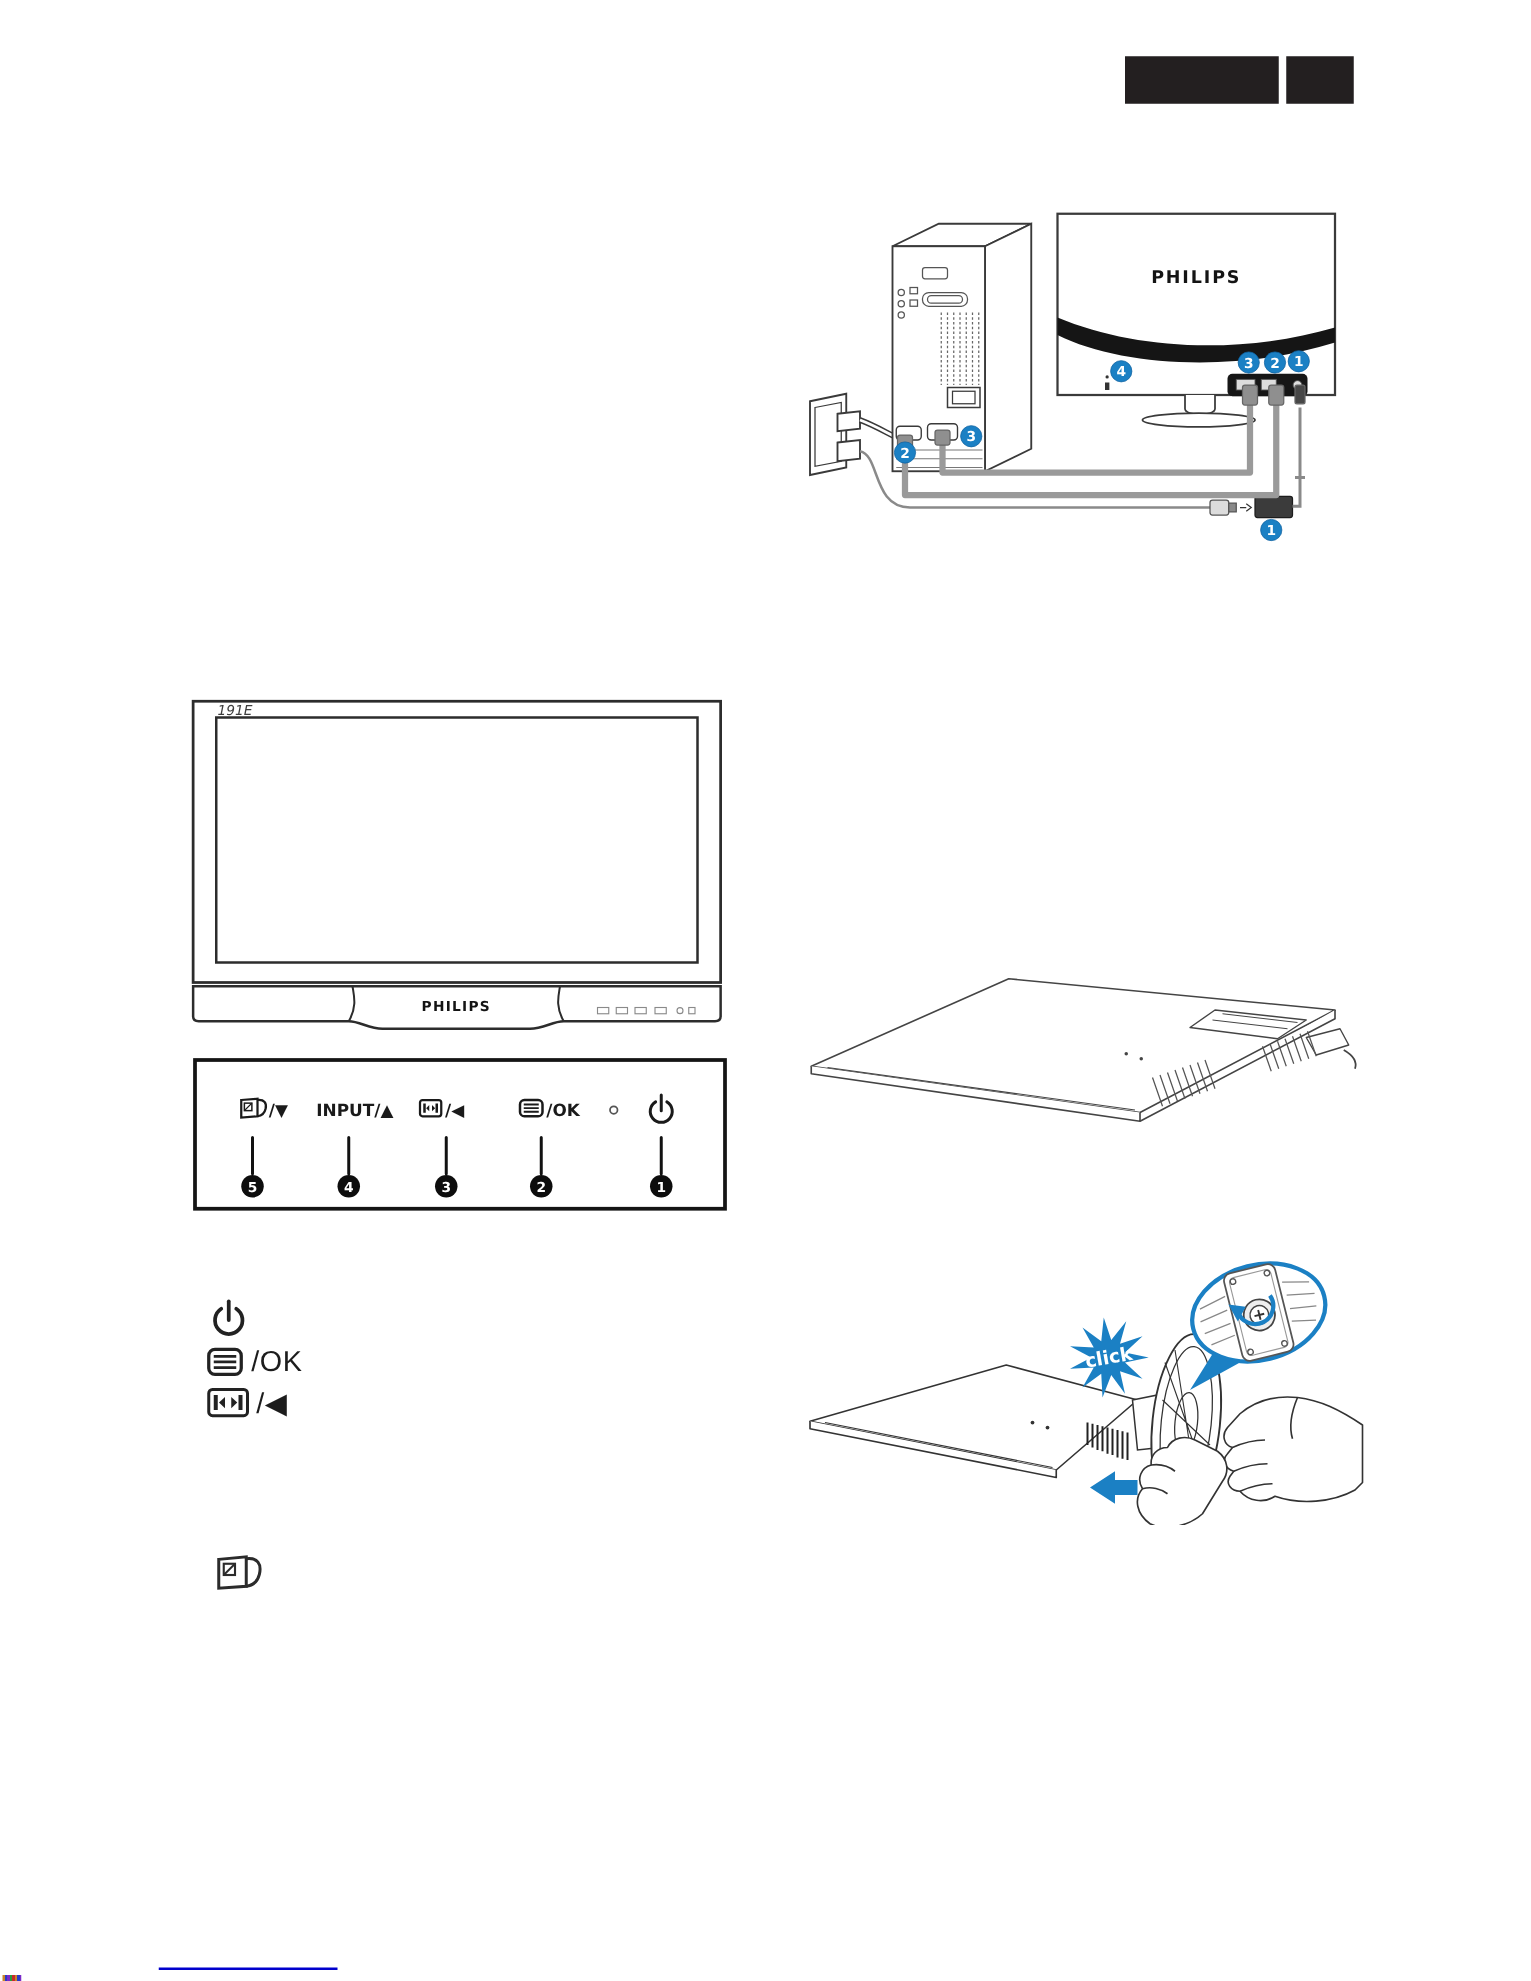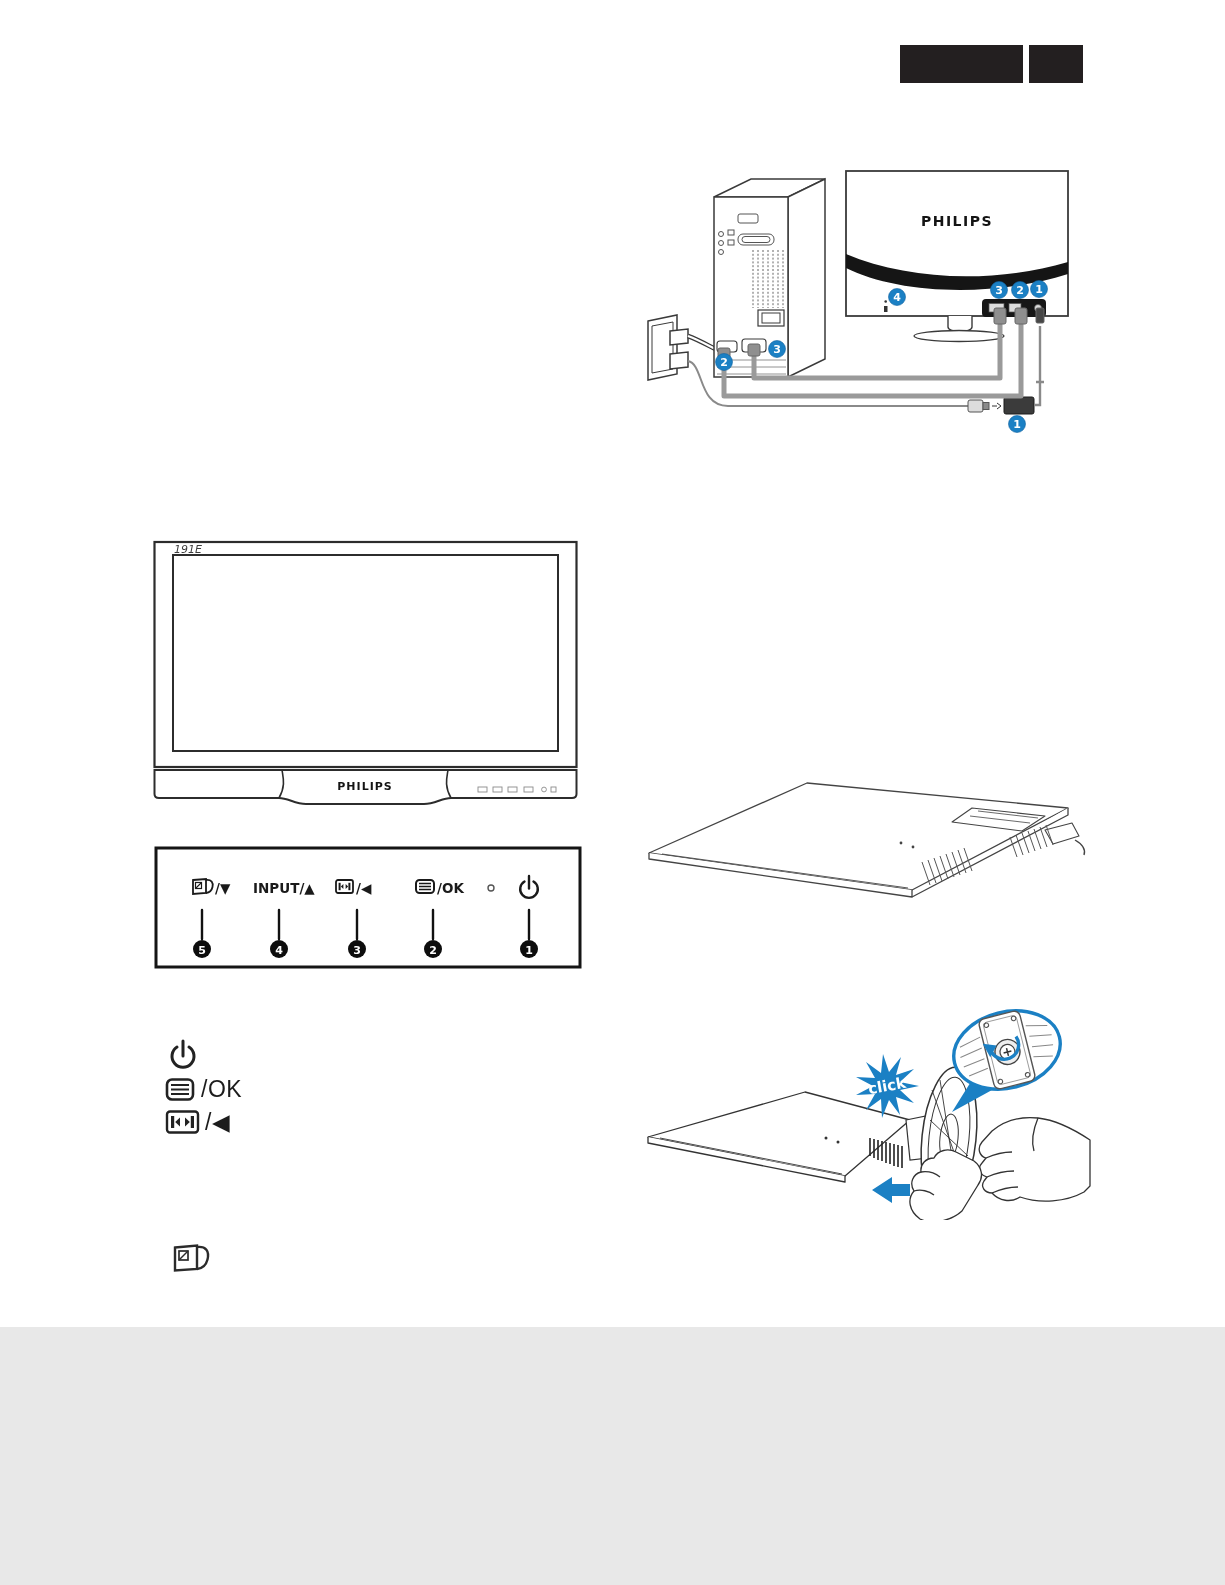--- a/index.html
+++ b/index.html
@@ -1,16 +1,16 @@
 <!DOCTYPE html>
 <html><head>
 <meta charset="utf-8">
 <style>
   html,body{margin:0;padding:0;background:#e8e8e8;}
-  .page{position:relative;width:1225px;height:1327px;background:#ffffff;overflow:hidden;
+  .page{position:relative;width:1225px;height:1585px;background:#ffffff;overflow:hidden;
         font-family:"Liberation Sans",sans-serif;margin:0 auto;}
   .abs{position:absolute;}
   .navbox{background:#231f20;}
   svg text{font-family:"DejaVu Sans","Liberation Sans",sans-serif;}
   .legend-row{display:flex;align-items:center;gap:4px;color:#1c1c1c;}
   .legend-row .txt{font-size:23px;font-weight:500;letter-spacing:0.5px;}
   .badge-blue{fill:#1b80c4;stroke:#0f62a0;stroke-width:0.6;}
   .badge-txt{fill:#ffffff;font-size:11px;font-weight:bold;text-anchor:middle;}
   .cable{stroke:#9a9a9a;stroke-width:5;fill:none;stroke-linejoin:round;stroke-linecap:round;}
   .footer-link{background:#0000cc;}
@@ -112,21 +112,21 @@
       <circle class="badge-blue" cx="84" cy="212" r="8.5"></circle>
       <text class="badge-txt" x="84" y="216">2</text>
       <circle class="badge-blue" cx="137" cy="199" r="8.5"></circle>
       <text class="badge-txt" x="137" y="203">3</text>
       <circle class="badge-blue" cx="377" cy="274" r="8.5"></circle>
       <text class="badge-txt" x="377" y="278">1</text>
     </g>
   </svg>
   </div>
 
-  <div class="abs" style="left:140px;top:516px;width:450px;height:300px;text-decoration:underline;">
+  <div class="abs" style="left:140px;top:535px;width:450px;height:300px;text-decoration:underline;">
   <svg width="450" height="300" viewBox="0 0 450 300">
     <rect x="14.5" y="26" width="422" height="225" fill="#fff" stroke="#2c2c2c" stroke-width="2.2"></rect>
     <rect x="33" y="39" width="385" height="196" fill="#fff" stroke="#2c2c2c" stroke-width="2"></rect>
     <text x="34" y="37" font-size="11" font-style="italic" fill="#3d3d3d">191E</text>
     <path d="M14.5,254 H436.5 V278 Q436.5,282 432,282 H311 C302,282 295,288 284,288 H166 C155,288 148,282 139,282 H19 Q14.5,282 14.5,278 Z" fill="#fff" stroke="#2c2c2c" stroke-width="2"></path>
     <path d="M139,282 C146,270 143,261 142,254 M311,282 C304,270 307,261 308,254" fill="none" stroke="#2c2c2c" stroke-width="1.6"></path>
     <text x="225" y="274" text-anchor="middle" font-size="11" font-weight="bold" letter-spacing="1" fill="#141414">PHILIPS</text>
     <g stroke="#8a8a8a" stroke-width="0.9" fill="none">
       <rect x="338" y="271" width="9" height="5"></rect>
       <rect x="353" y="271" width="9" height="5"></rect>

